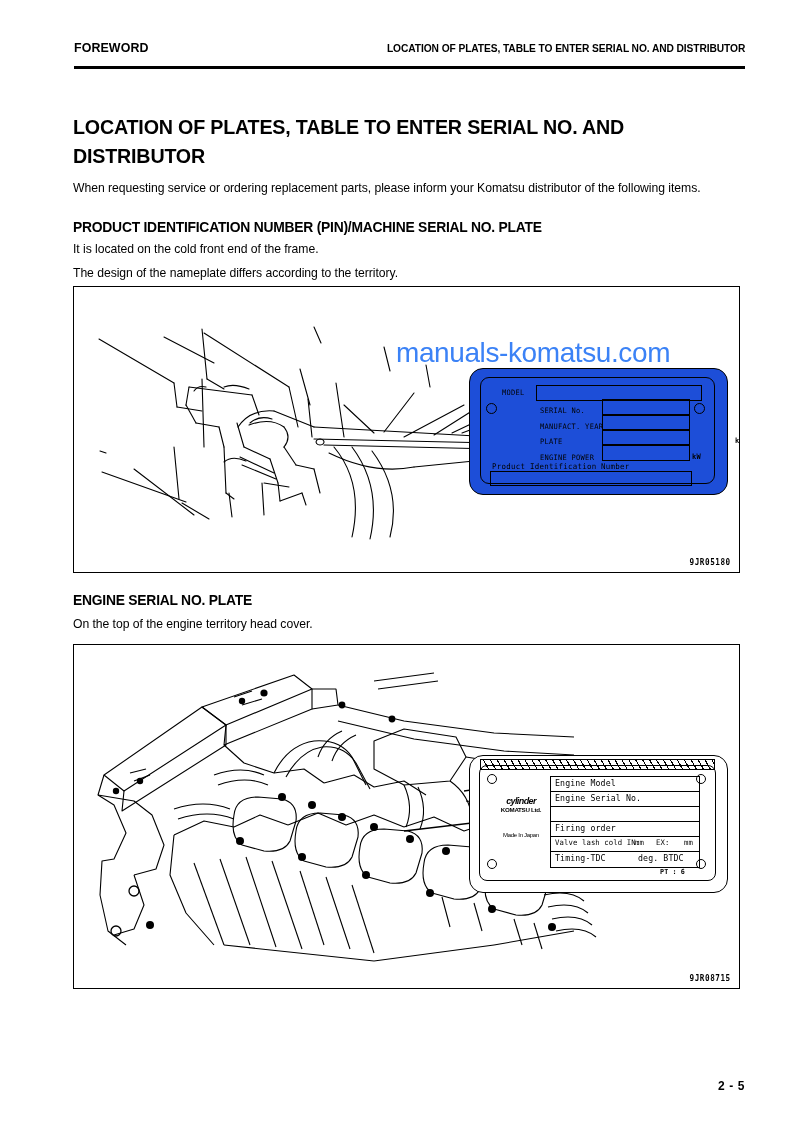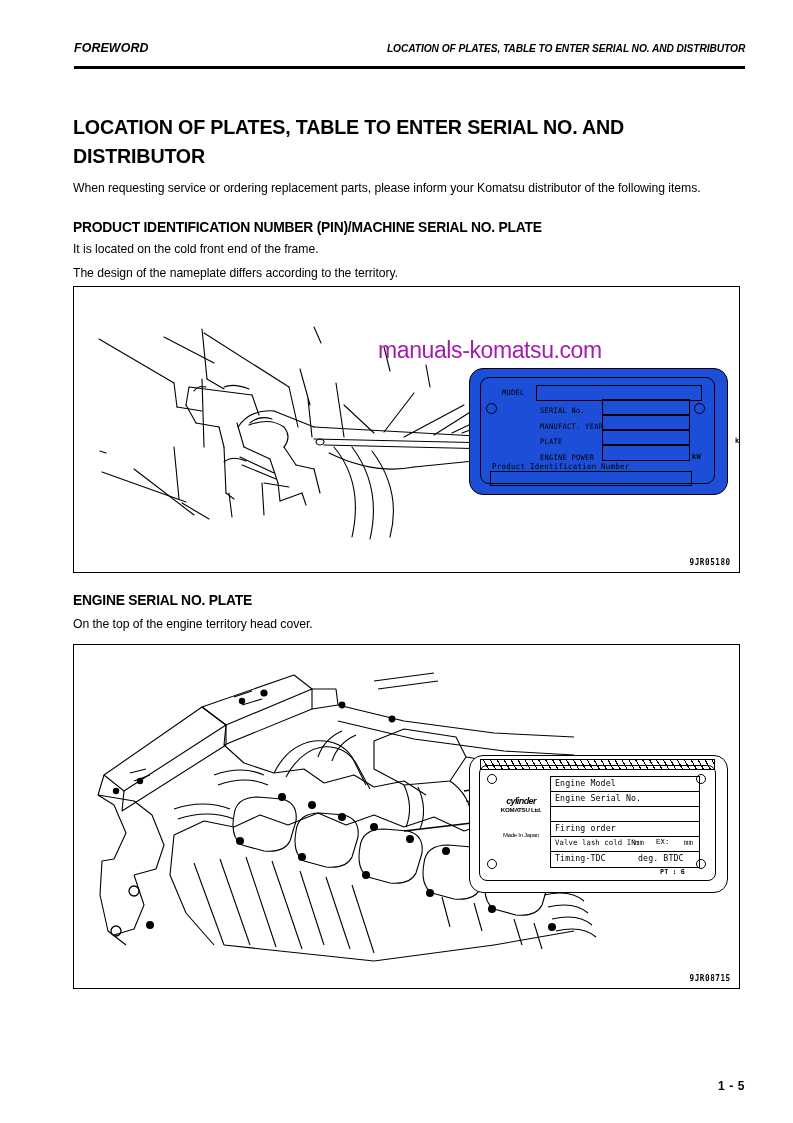--- a/index.html
+++ b/index.html
@@ -16,21 +16,20 @@
     overflow: hidden;
   }
 
   
   .page-header {
     position: absolute;
     left: 74px;
     top: 40px;
     width: 671px;
     height: 26px;
-    font-style: italic;
   }
   .header-left {
     position: absolute;
     left: 0;
     top: 0;
     font-size: 13.5px;
     font-weight: bold;
     letter-spacing: 0.1px;
     font-stretch: condensed;
     transform: scaleX(0.92);
@@ -129,24 +128,24 @@
 
   .fig-art {
     position: absolute;
     left: 0; top: 0;
     width: 100%; height: 100%;
   }
 
   
   .watermark {
     position: absolute;
-    left: 304px;
+    left: 322px;
     top: 50px;
-    font-size: 23px;
-    color: #a21caf;
+    font-size: 28px;
+    color: #3b82f6;
     letter-spacing: -0.4px;
     white-space: nowrap;
     font-family: "Liberation Sans", sans-serif;
   }
 
   
   .plate-outer {
     position: absolute;
     left: 395px;
     top: 81px;
@@ -514,26 +513,26 @@
     <div class="eplate-txt" style="left:85px; top:37px;">Engine Serial No.</div>
 
     <div class="erow" style="left:80px; top:50px; width:148px; height:15px;"></div>
 
     <div class="erow" style="left:80px; top:65px; width:148px; height:15px;"></div>
     <div class="eplate-txt" style="left:85px; top:67px;">Firing order</div>
 
     <div class="erow" style="left:80px; top:80px; width:148px; height:15px;"></div>
     <div class="eplate-txt" style="left:85px; top:82px; font-size:7.6px;">Valve lash cold  IN:</div>
     <div class="eplate-txt" style="left:165px; top:82px; font-size:7.6px;">mm</div>
-    <div class="eplate-txt" style="left:186px; top:82px; font-size:7.6px;font-family:Liberation Mono, monospace;">EX:</div>
+    <div class="eplate-txt" style="left:186px; top:82px; font-size:7.6px;">EX:</div>
     <div class="eplate-txt" style="left:214px; top:82px; font-size:7.6px;">mm</div>
 
     <div class="erow erow-last" style="left:80px; top:95px; width:148px; height:15px;"></div>
     <div class="eplate-txt" style="left:85px; top:97px;">Timing-TDC</div>
     <div class="eplate-txt" style="left:168px; top:97px;">deg. BTDC</div>
 
     <div class="eplate-txt" style="left:190px; top:112px; font-size:7px; font-weight:bold;">PT : 6</div>
   </div>
 
   <div class="fig-code">9JR08715</div>
 </div>
 
-<div class="page-number">1 - 5</div>
+<div class="page-number">2 - 5</div>
 
 </body></html>

